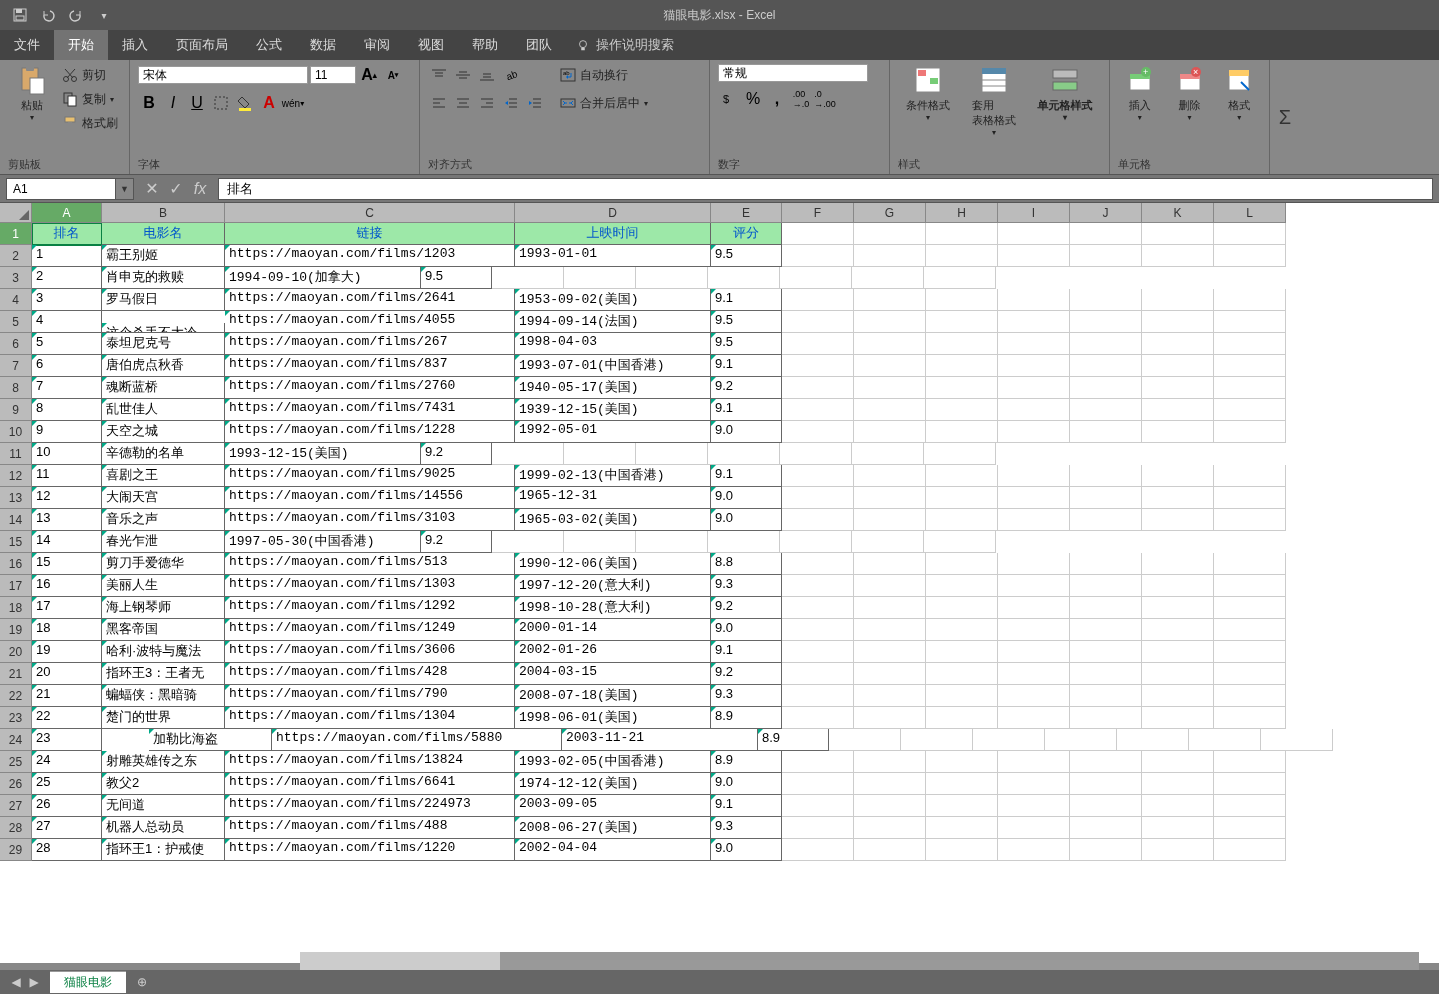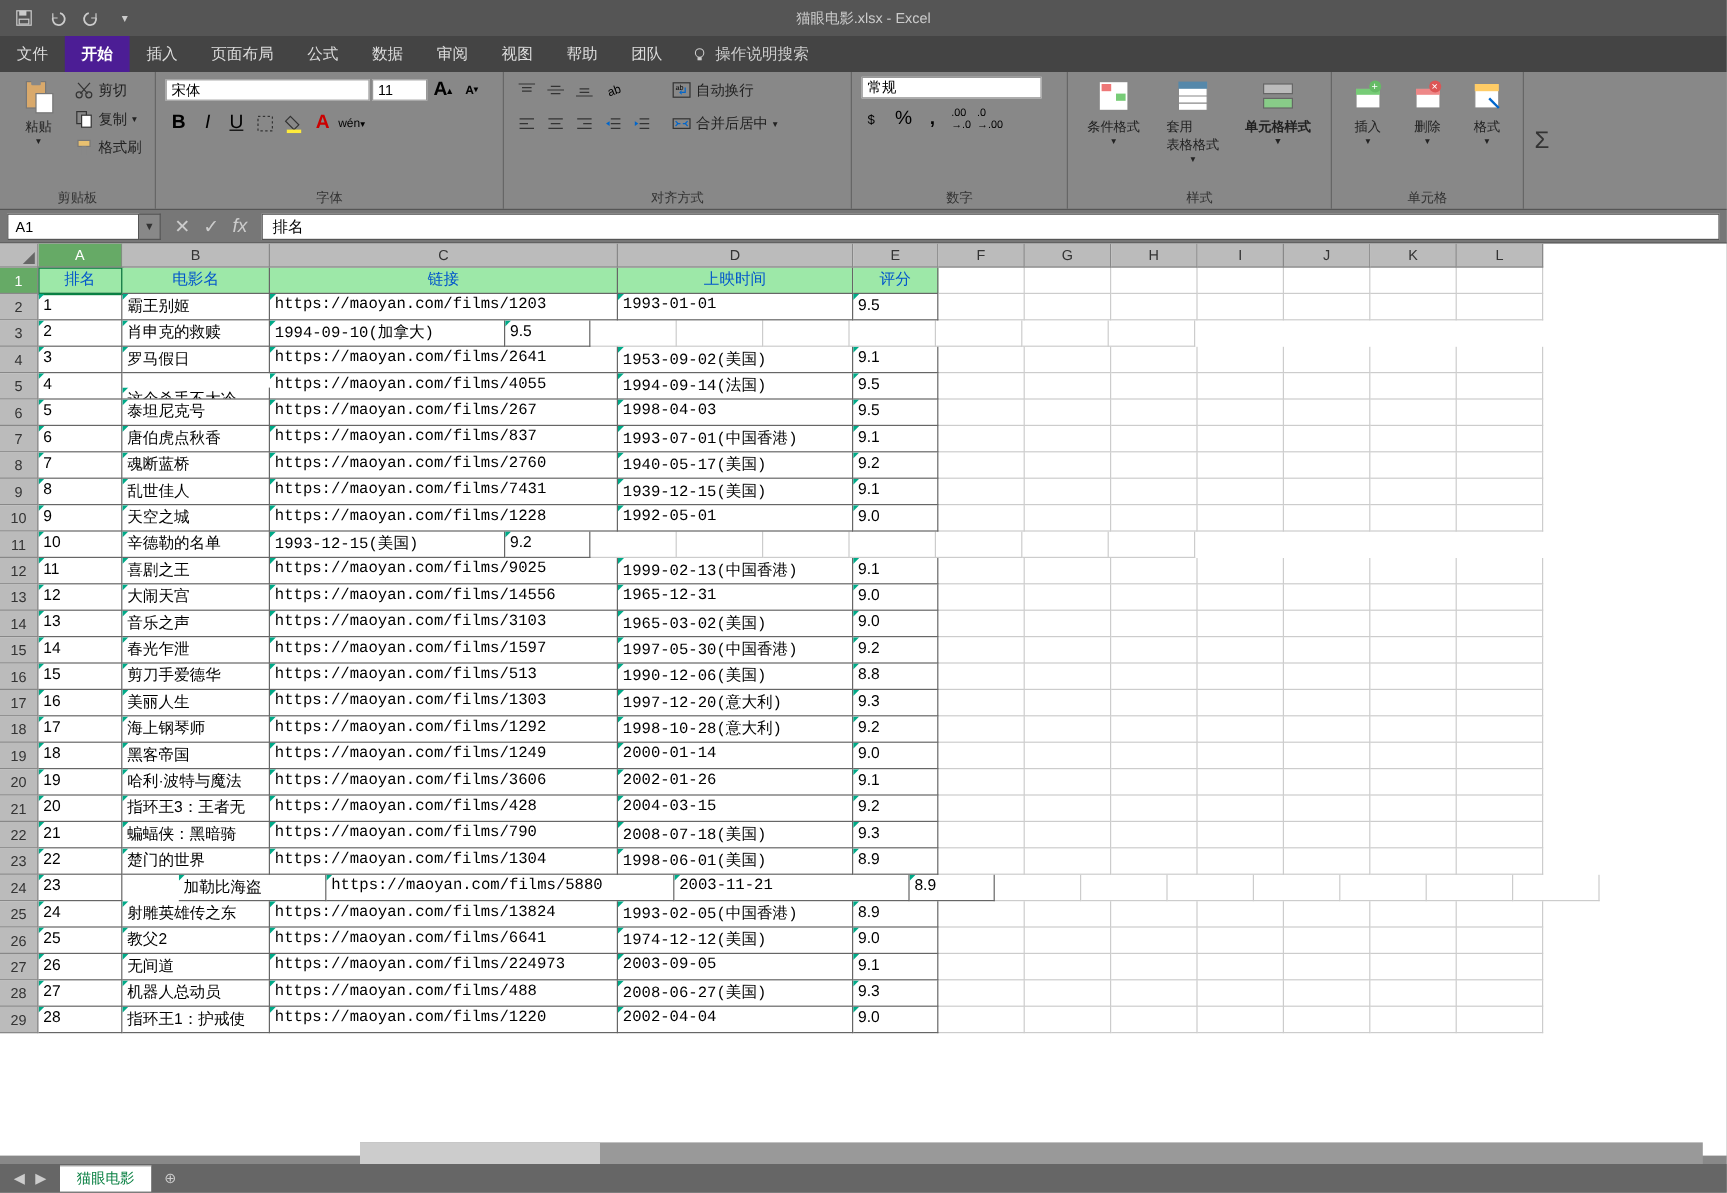--- a/index.html
+++ b/index.html
@@ -7,28 +7,28 @@
 
 
 .titlebar { height:30px; background:#555; display:flex; align-items:center; color:#ccc; font-size:12px; }
 .titlebar .qat { display:flex; align-items:center; padding-left:8px; gap:4px; }
 .titlebar .qat-btn { width:24px; height:24px; display:flex; align-items:center; justify-content:center; cursor:pointer; }
 .titlebar .title { position:absolute; left:50%; transform:translateX(-50%); }
 
 
 .ribbon-tabs { height:30px; background:#444; display:flex; align-items:center; color:#ddd; font-size:13px; }
 .ribbon-tab { padding:0 14px; height:100%; display:flex; align-items:center; cursor:pointer; }
-.ribbon-tab.active { background:#4c1d95; color:#fff;font-weight:bold; }
+.ribbon-tab.active { background:#737373; color:#fff; }
 .tell-me { display:flex; align-items:center; gap:6px; padding-left:10px; color:#ccc; }
 .bulb { width:14px; height:14px; }
 
 
 .ribbon { height:115px; background:#888; border-bottom:1px solid #555; display:flex; }
 .group { border-right:1px solid #666; padding:4px 8px 2px 8px; display:flex; flex-direction:column; justify-content:space-between; }
-.group-label { text-align:center; font-size:11px; color:#333; padding-top:2px; }
+.group-label { font-size:11px; color:#333; padding-top:2px; }
 .group-body { flex:1; display:flex; align-items:flex-start; gap:6px; }
 .big-btn { display:flex; flex-direction:column; align-items:center; justify-content:center; font-size:11px; color:#222; cursor:pointer; width:48px; }
 .big-btn .icon { width:32px; height:32px; margin-bottom:2px; }
 .small-row { display:flex; align-items:center; gap:4px; font-size:12px; color:#222; height:22px; cursor:pointer; }
 .small-row .icon { width:16px; height:16px; }
 .col { display:flex; flex-direction:column; gap:2px; }
 .font-select,.size-select,.num-select { background:#fff; border:1px solid #999; font-size:12px; padding:1px 4px; }
 .font-select{width:170px;} .size-select{width:46px;} .num-select{width:150px;}
 .btn-row{display:flex;gap:2px;align-items:center;}
 .sq-btn{width:22px;height:22px;display:flex;align-items:center;justify-content:center;cursor:pointer;border:1px solid transparent;}
@@ -630,21 +630,20 @@
         <div class="cell" style="width: 72px;"></div>
         <div class="cell" style="width: 72px;"></div>
         <div class="cell" style="width: 72px;"></div>
         <div class="cell" style="width: 72px;"></div>
         <div class="cell" style="width: 72px;"></div>
         <div class="cell" style="width: 72px;"></div>
       </div>
       <div class="row">
         <div class="cell data-cell" style="width: 70px;">14</div>
         <div class="cell data-cell" style="width: 123px;">春光乍泄</div>
-        <div class="cell data-cell mono" style="width: 290px;">https://maoyan.com/films/1597</div>
         <div class="cell data-cell mono" style="width: 196px;">1997-05-30(中国香港)</div>
         <div class="cell data-cell" style="width: 71px;">9.2</div>
         <div class="cell" style="width: 72px;"></div>
         <div class="cell" style="width: 72px;"></div>
         <div class="cell" style="width: 72px;"></div>
         <div class="cell" style="width: 72px;"></div>
         <div class="cell" style="width: 72px;"></div>
         <div class="cell" style="width: 72px;"></div>
         <div class="cell" style="width: 72px;"></div>
       </div>

